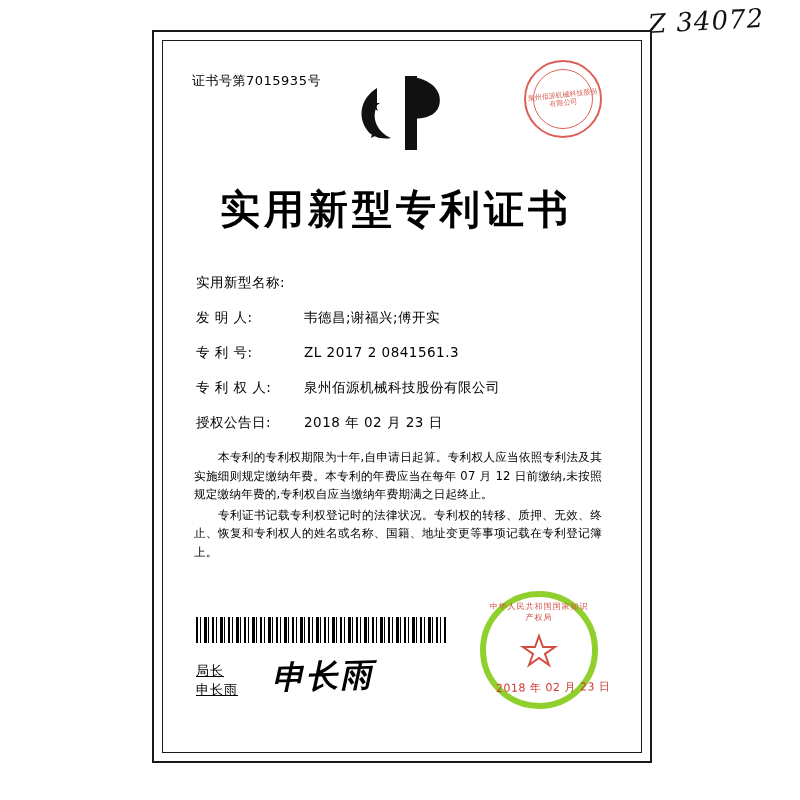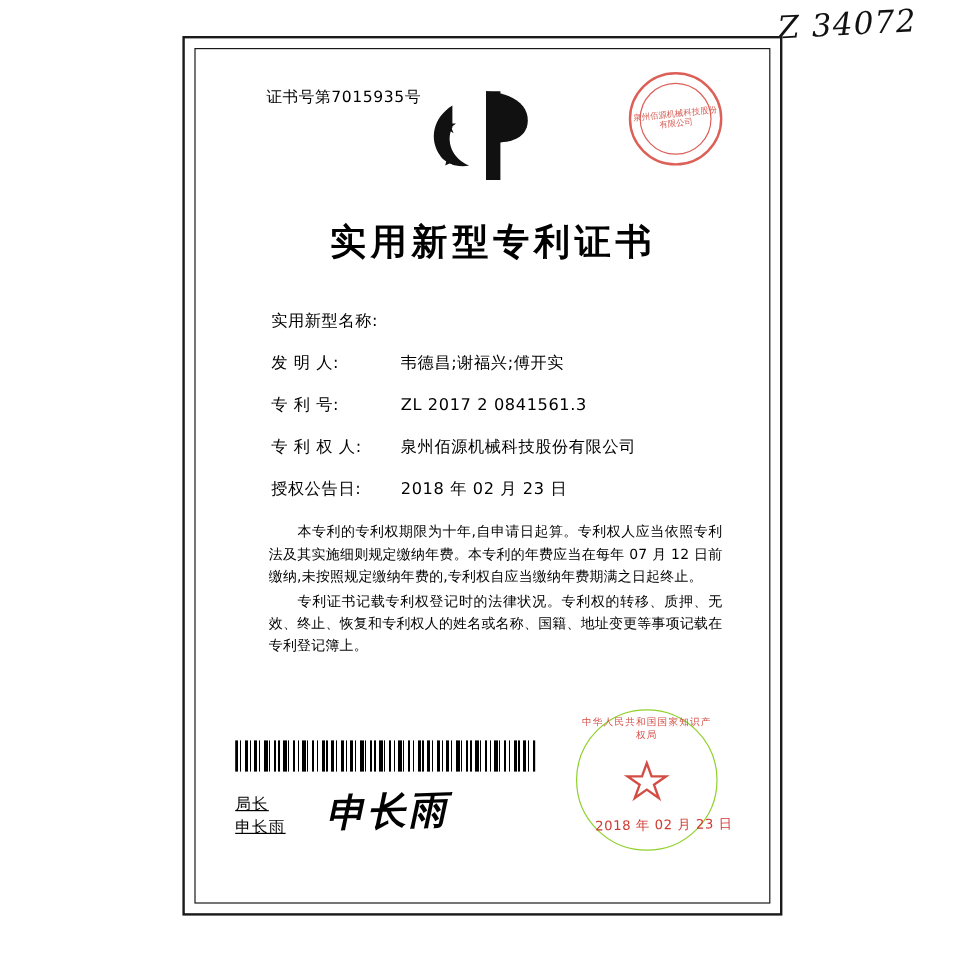--- a/index.html
+++ b/index.html
@@ -45,21 +45,21 @@
     left: 8px;
     top: 8px;
     right: 8px;
     bottom: 8px;
     border: 1px solid #1a1a1a;
     box-sizing: border-box;
   }
   .cert-body {
     position: absolute;
     left: 0; top: 0; right: 0; bottom: 0;
-    padding: 22px 30px 10px 48px;
+    padding: 22px 30px 10px 18px;
     box-sizing: border-box;
   }
 
   
   .cert-number {
     font-size: 13px;
     font-family: "DejaVu Sans", sans-serif;
     margin-left: 20px;
     margin-top: 18px;
     letter-spacing: 0.5px;
@@ -103,21 +103,21 @@
     position: absolute;
     left: 50%;
     margin-left: -55px;
     top: 40px;
     width: 110px;
     height: 80px;
   }
 
   .cert-title {
     text-align: center;
-    font-size: 30px;
+    font-size: 40px;
     font-weight: bold;
     letter-spacing: 4px;
     margin-top: 92px;
     font-family: Liberation Mono, monospace;
     color: #000;
   }
 
   .fields {
     margin: 36px 0 0 24px;
     font-size: 13.5px;
@@ -189,21 +189,21 @@
   }
 
   
   .seal-bottom {
     position: absolute;
     right: 52px;
     bottom: 52px;
     width: 118px;
     height: 118px;
     border-radius: 50%;
-    border: 1px solid #84cc16;
+    border: 6px solid #84cc16;
     box-sizing: border-box;
     opacity: 0.9;
   }
   .seal-bottom-inner {
     position: absolute;
     left: 0; top: 0; width: 100%; height: 100%;
     display: flex;
     align-items: center;
     justify-content: center;
     color: #cf3a30;

